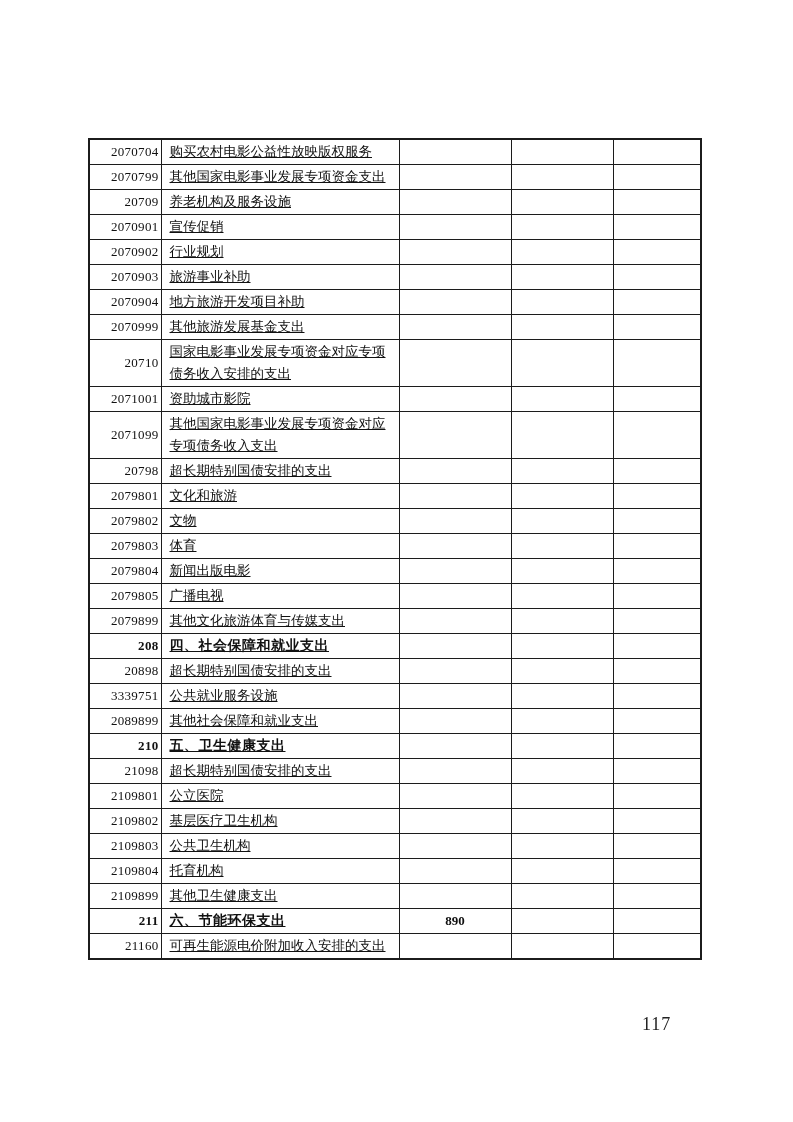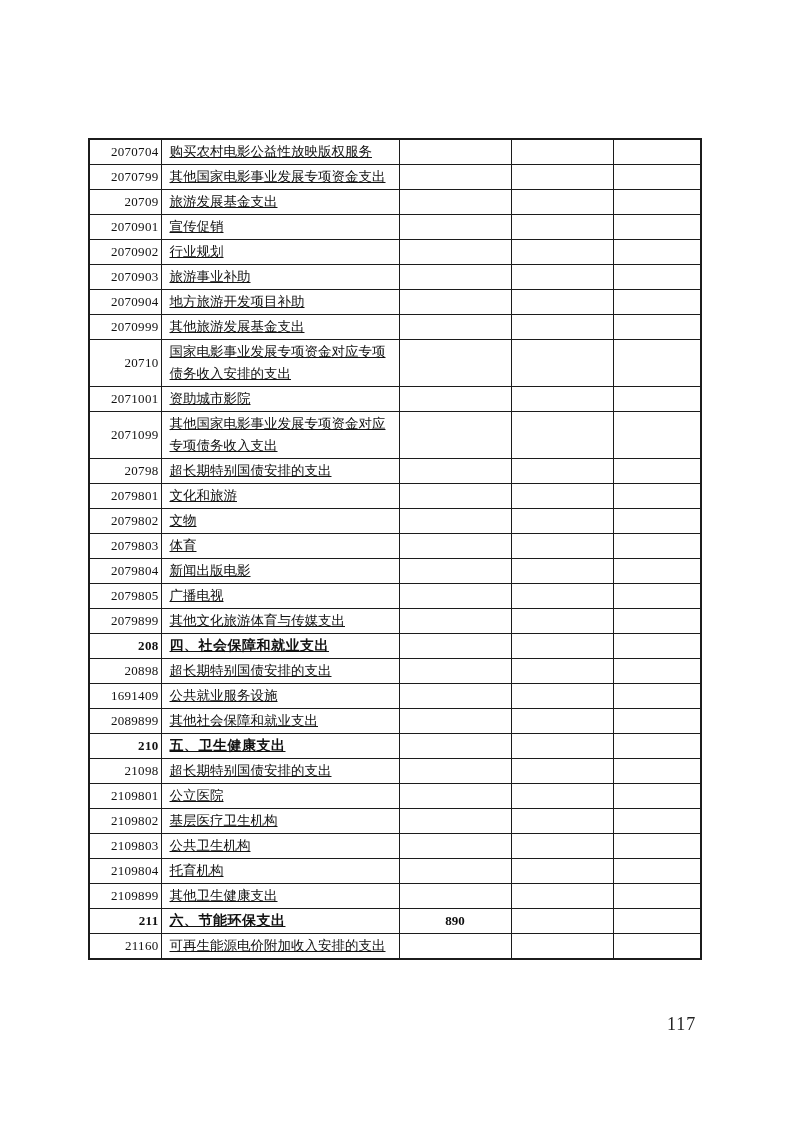--- a/index.html
+++ b/index.html
@@ -53,21 +53,21 @@
   tr.bold td {
     font-weight: bold;
   }
   tr.bold .label-cell {
     font-size: 14px;
     letter-spacing: 0.5px;
     margin-left: 28px;
   }
   .page-number {
     position: absolute;
-    left: 667px;
+    left: 642px;
     top: 1014px;
     font-size: 18px;
     color: #222222;
     letter-spacing: 1px;
   }
 </style>
 </head>
 <body>
 
 <table class="budget-table">
@@ -88,21 +88,21 @@
   </tr>
       <tr>
     <td class="code-cell">2070799</td>
     <td class="label-cell">其他国家电影事业发展专项资金支出</td>
     <td class="amount-cell"></td>
     <td class="amount-cell"></td>
     <td class="amount-cell"></td>
   </tr>
       <tr>
     <td class="code-cell">20709</td>
-    <td class="label-cell">旅游发展基金支出</td>
+    <td class="label-cell">养老机构及服务设施</td>
     <td class="amount-cell"></td>
     <td class="amount-cell"></td>
     <td class="amount-cell"></td>
   </tr>
       <tr>
     <td class="code-cell">2070901</td>
     <td class="label-cell">宣传促销</td>
     <td class="amount-cell"></td>
     <td class="amount-cell"></td>
     <td class="amount-cell"></td>
@@ -215,21 +215,21 @@
     <td class="amount-cell"></td>
   </tr>
       <tr>
     <td class="code-cell">20898</td>
     <td class="label-cell">超长期特别国债安排的支出</td>
     <td class="amount-cell"></td>
     <td class="amount-cell"></td>
     <td class="amount-cell"></td>
   </tr>
       <tr>
-    <td class="code-cell">1691409</td>
+    <td class="code-cell">3339751</td>
     <td class="label-cell">公共就业服务设施</td>
     <td class="amount-cell"></td>
     <td class="amount-cell"></td>
     <td class="amount-cell"></td>
   </tr>
       <tr>
     <td class="code-cell">2089899</td>
     <td class="label-cell">其他社会保障和就业支出</td>
     <td class="amount-cell"></td>
     <td class="amount-cell"></td>

